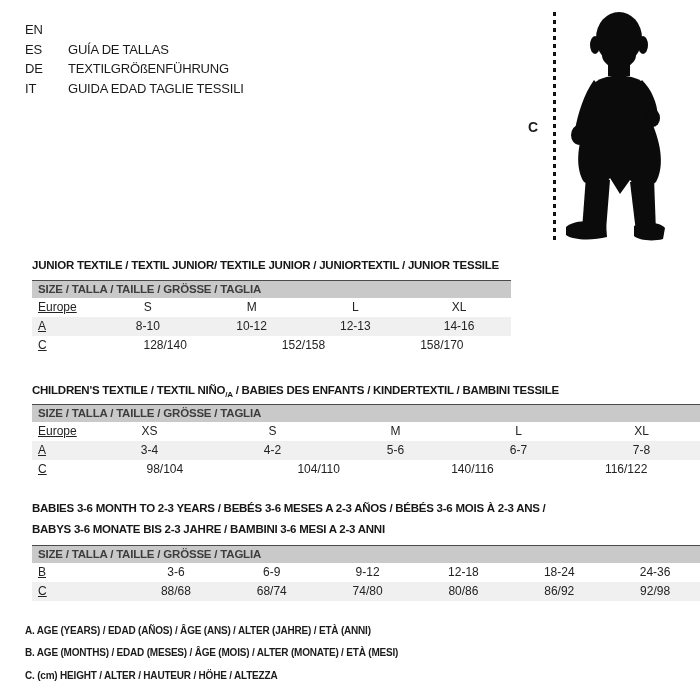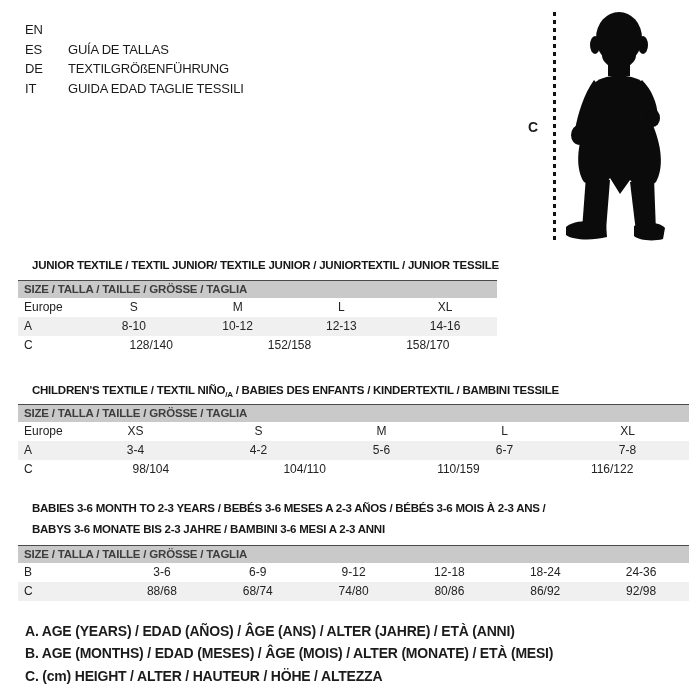--- a/index.html
+++ b/index.html
@@ -20,33 +20,33 @@
   .measure-label{position:absolute;left:8px;top:119px;font-size:14px;font-weight:700;}
   .silhouette{position:absolute;left:42px;top:8px;}
   
   .sec-title{
     position:absolute;left:24px;margin:8px;font-size:11.5px;font-weight:700;
     letter-spacing:-0.25px;white-space:nowrap;color:#171717;
   }
   .sec-title sub{font-size:8px;vertical-align:sub;}
   .two-line{line-height:21px;}
   
-  .size-table{position:absolute;left:18px;font-size:12px;color:#232323;}
+  .size-table{position:absolute;left:32px;font-size:12px;color:#232323;}
   .t-head{
     height:17px;line-height:17px;background:var(--header-bg,#c9c9c9);
     border-top:1px solid #4a4a4a;padding-left:6px;font-weight:700;
     color:#3d3d3d;letter-spacing:-0.2px;font-size:11.5px;
   }
   .t-row{display:flex;height:19px;line-height:19px;}
   .t-row.shaded{background:var(--shade-bg,#f0f0f0);}
-  .t-label{width:var(--labelw,58px);padding-left:6px;flex:none;}
+  .t-label{width:var(--labelw,58px);padding-left:6px;flex:none;text-decoration:underline;}
   .t-cell{flex:1;text-align:center;}
   
   .footnotes{position:absolute;left:25px;top:620px;}
-  .footnote{height:22.3px;line-height:22.3px;font-size:14px;font-weight:700;letter-spacing:-0.2px;white-space:nowrap;}
+  .footnote{height:22.3px;line-height:22.3px;font-size:10px;font-weight:700;letter-spacing:-0.2px;white-space:nowrap;}
 </style>
 </head>
 <body>
 
 <div class="page">
 
   <div class="lang-block">
     <div class="lang-row">
       <span class="lang-code">EN</span>
     </div>
@@ -140,21 +140,21 @@
         <div class="t-cell">3-4</div>
         <div class="t-cell">4-2</div>
         <div class="t-cell">5-6</div>
         <div class="t-cell">6-7</div>
         <div class="t-cell">7-8</div>
       </div>
       <div class="t-row">
         <div class="t-label">C</div>
         <div class="t-cell">98/104</div>
         <div class="t-cell">104/110</div>
-        <div class="t-cell">110/159</div>
+        <div class="t-cell">140/116</div>
         <div class="t-cell">116/122</div>
       </div>
     </div>
 
   <h2 class="sec-title two-line" style="top:490px">
     <span style="display:block">BABIES 3-6 MONTH TO 2-3 YEARS / BEBÉS 3-6 MESES A 2-3 AÑOS / BÉBÉS 3-6 MOIS À 2-3 ANS /</span>
     <span style="display:block">BABYS 3-6 MONATE BIS 2-3 JAHRE / BAMBINI 3-6 MESI A 2-3 ANNI</span>
   </h2>
   <div class="size-table" style="top:545px;width:671px;--labelw:90px">
       <div class="t-head">SIZE / TALLA / TAILLE / GRÖSSE / TAGLIA</div>

